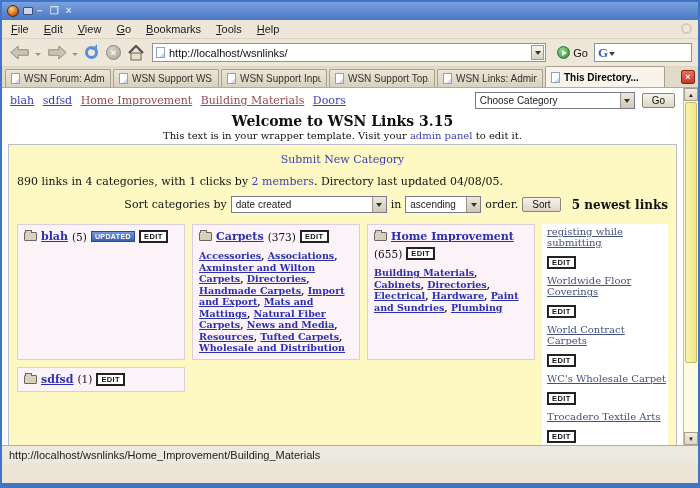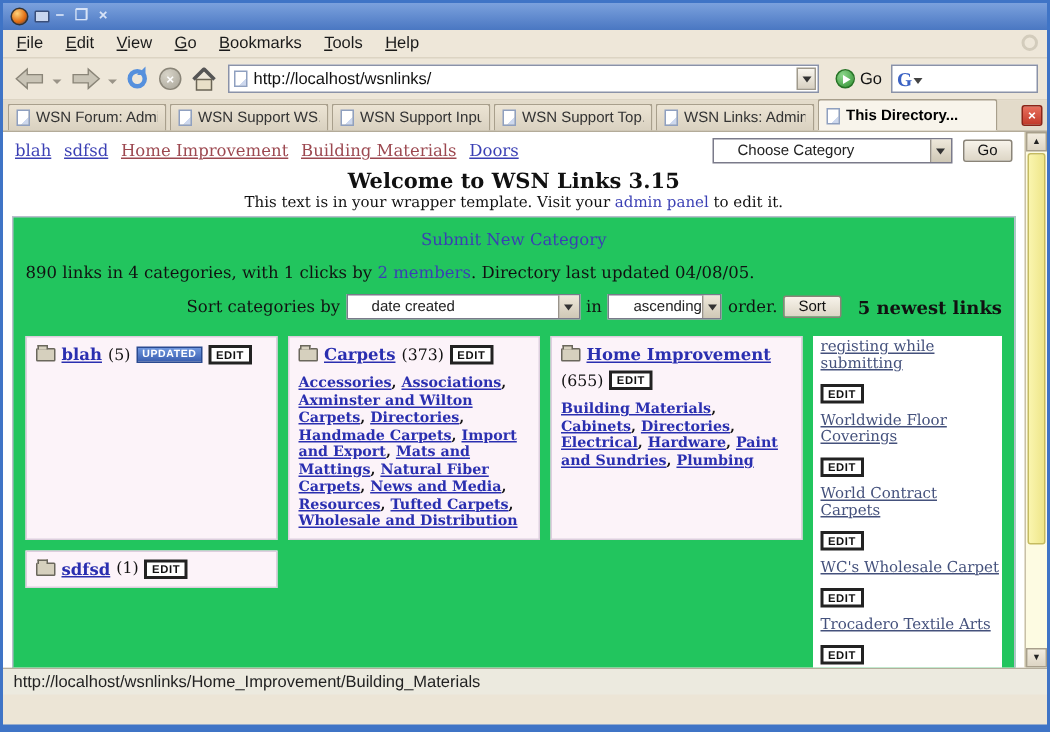--- a/index.html
+++ b/index.html
@@ -90,31 +90,31 @@
              border:1px solid #c5bb60; border-radius:2px; }
   .sb-rest{ flex:1; }
 
   .crumb-row{ display:flex; align-items:center; padding:4px 8px 2px; }
   .crumbs{ font-size:11px; flex:1; }
   .crumbs a{ margin-right:5px; text-decoration:underline; }
   a.lnk{ color:#3a3fb4; }
   a.visited{ color:#9c4850; }
   .cat-sel-wrap{ display:flex; gap:7px; align-items:center; }
   .fake-select{ height:17px; background:#fff; border:1px solid #7a7a8a; display:flex; align-items:center;
-                font-family:"Liberation Sans",sans-serif; font-size:10px; padding-left:16px; color:#222; }
+                font-family:"Liberation Sans",sans-serif; font-size:10px; padding-left:4px; color:#222; }
   .sel-arrow{ margin-left:auto; width:14px; height:100%; background:linear-gradient(#eee8da,#cfc8b6);
               border-left:1px solid #9a948a; display:flex; align-items:center; justify-content:center; }
   .btn{ font-family:"Liberation Sans",sans-serif; font-size:10px; color:#111; padding:1px 9px;
         background:linear-gradient(#f7f3ea,#ddd6c6); border:1px solid #8a8478; border-radius:2px; }
 
   .welcome{ text-align:center; }
   .welcome h1{ font-size:14px; margin:2px 0 1px; }
   .welcome p{ font-size:10px; margin:0 0 3px; }
 
-  .main-box{ margin:0 6px; background:#22c55e; border:1px solid #b9bdcd; padding:5px 8px; }
+  .main-box{ margin:0 6px; background:#fef9c3; border:1px solid #b9bdcd; padding:5px 8px; }
   .submit-row{ text-align:center; font-size:11px; margin:3px 0 9px; }
   .stats{ font-size:11px; margin-bottom:8px; }
   .sort-row{ position:relative; text-align:center; font-size:11px; margin-bottom:8px; height:20px; }
   .sort-controls{ display:inline-flex; align-items:center; gap:4px; }
   .sort-controls .fake-select{ font-size:10px; }
   .newest-heading{ position:absolute; right:0; top:2px; font-weight:bold; font-size:12px; }
 
   .grid-row{ display:flex; align-items:flex-start; }
   .boxes{ flex:1; display:grid; grid-template-columns:repeat(3,1fr); gap:7px; }
   .cat-box{ background:#fcf3f9; border:1px solid #ddcede; padding:5px 6px; }

